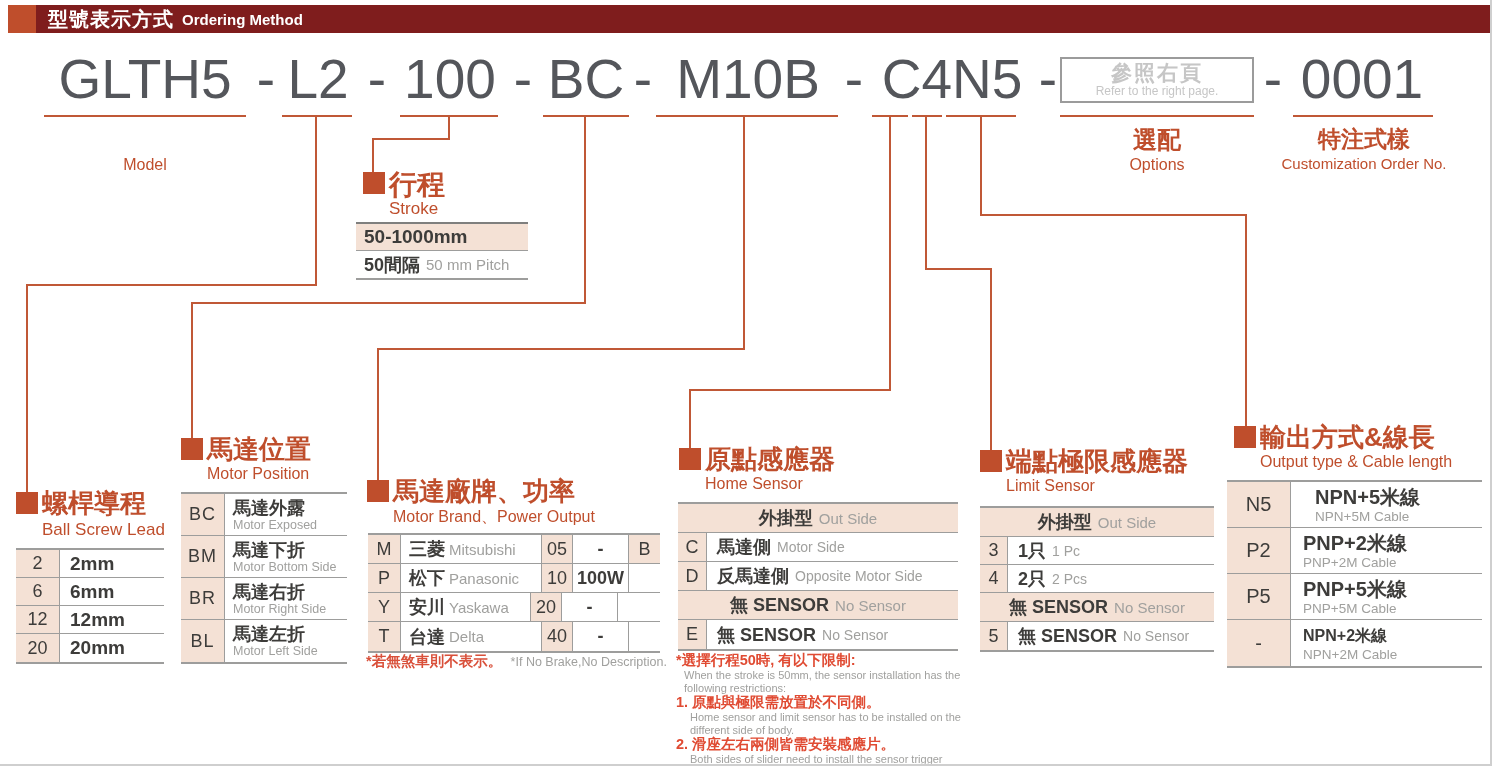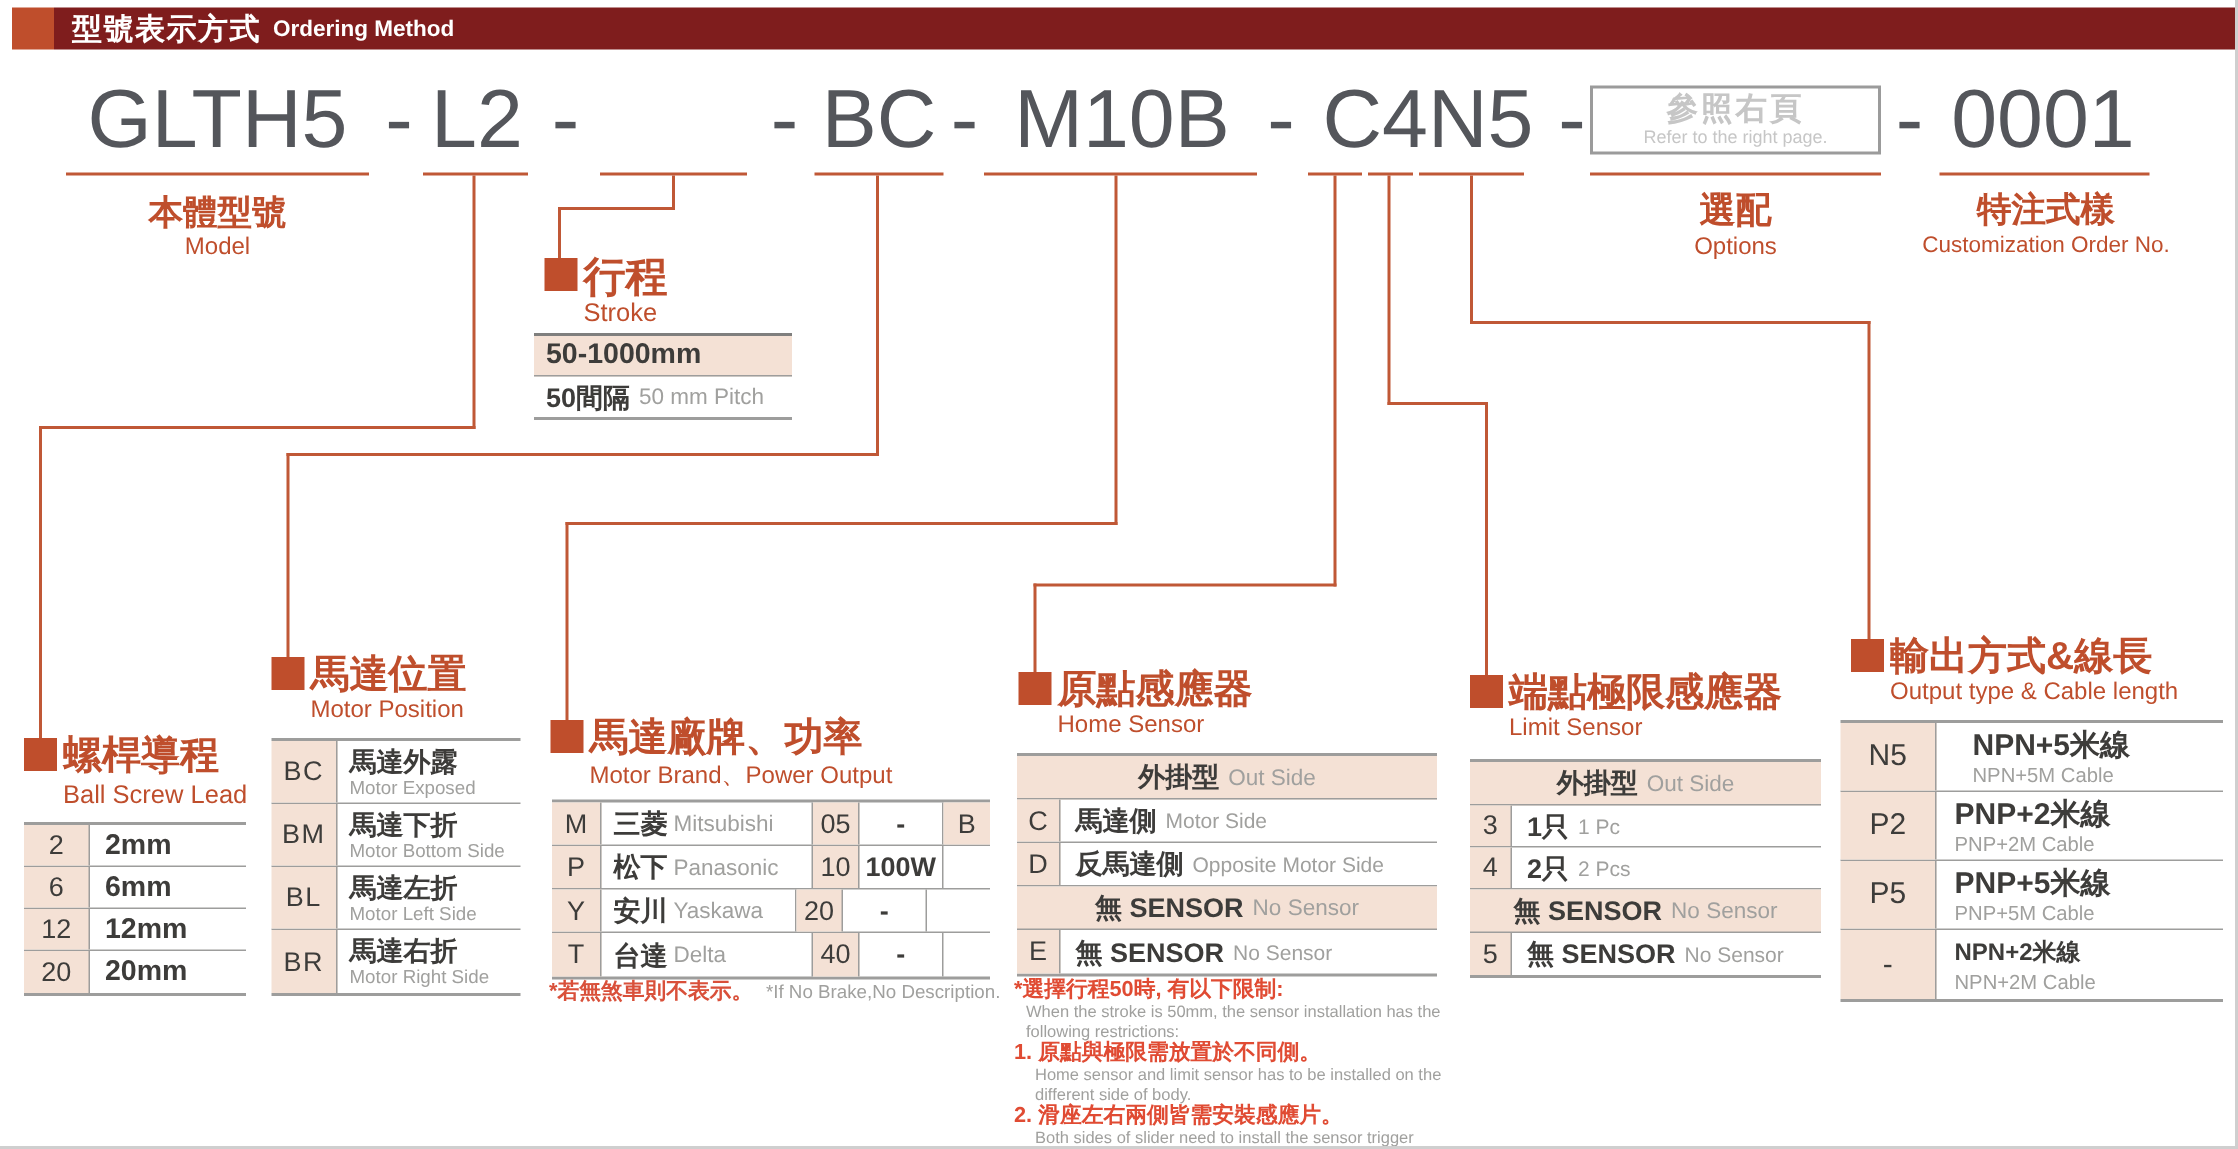--- a/index.html
+++ b/index.html
@@ -70,20 +70,21 @@
   <div class="abs hdr-sq"></div>
   <div class="abs hdr-bar">
     <span class="hdr-zh">型號表示方式</span>
     <span class="hdr-en">Ordering Method</span>
   </div>
 
   <div class="abs seg" style="left:40px;width:210px;">GLTH5</div>
   <div class="abs seg" style="left:250px;width:32px;">-</div>
   <div class="abs seg" style="left:282px;width:72px;">L2</div>
   <div class="abs seg" style="left:358px;width:38px;">-</div>
+  <div class="abs seg" style="left:398px;width:104px;">100</div>
   <div class="abs seg" style="left:505px;width:36px;">-</div>
   <div class="abs seg" style="left:541px;width:90px;">BC</div>
   <div class="abs seg" style="left:629px;width:28px;">-</div>
   <div class="abs seg" style="left:655px;width:186px;">M10B</div>
   <div class="abs seg" style="left:840px;width:28px;">-</div>
   <div class="abs seg" style="left:866px;width:172px;">C4N5</div>
   <div class="abs seg" style="left:1036px;width:24px;">-</div>
   <div class="abs optbox">
     <div class="bz">參照右頁</div>
     <div class="be">Refer to the right page.</div>
@@ -95,21 +96,20 @@
   <div class="abs ul" style="left:282px;width:70px;"></div>
   <div class="abs ul" style="left:400px;width:98px;"></div>
   <div class="abs ul" style="left:543px;width:86px;"></div>
   <div class="abs ul" style="left:656px;width:182px;"></div>
   <div class="abs ul" style="left:872px;width:36px;"></div>
   <div class="abs ul" style="left:912px;width:30px;"></div>
   <div class="abs ul" style="left:946px;width:70px;"></div>
   <div class="abs ul" style="left:1060px;width:194px;"></div>
   <div class="abs ul" style="left:1293px;width:140px;"></div>
 
-  <div class="abs lbl-zh" style="left:40px;width:210px;top:126px;">本體型號</div>
   <div class="abs lbl-en" style="left:40px;width:210px;top:156px;">Model</div>
   <div class="abs lbl-zh" style="left:1060px;width:194px;top:124px;font-size:24px;">選配</div>
   <div class="abs lbl-en" style="left:1060px;width:194px;top:156px;">Options</div>
   <div class="abs lbl-zh" style="left:1264px;width:200px;top:124px;">特注式樣</div>
   <div class="abs lbl-en" style="left:1264px;width:200px;top:155px;font-size:15px;">Customization Order No.</div>
 
   <div class="abs v" style="left:315px;top:117px;height:169px;"></div>
   <div class="abs h" style="left:26px;top:284px;width:291px;"></div>
   <div class="abs v" style="left:26px;top:284px;height:210px;"></div>
 
@@ -188,31 +188,31 @@
       </div>
     </div>
     <div class="trow" style="height:42px;">
       <div class="code" style="width:44px;letter-spacing:1px;">BM</div>
       <div class="desc2">
         <span class="zh">馬達下折</span>
         <span class="en">Motor Bottom Side</span>
       </div>
     </div>
     <div class="trow" style="height:42px;">
+      <div class="code" style="width:44px;letter-spacing:1px;">BR</div>
+      <div class="desc2">
+        <span class="zh">馬達右折</span>
+        <span class="en">Motor Right Side</span>
+      </div>
+    </div>
+    <div class="trow" style="height:42px;">
       <div class="code" style="width:44px;letter-spacing:1px;">BL</div>
       <div class="desc2">
         <span class="zh">馬達左折</span>
         <span class="en">Motor Left Side</span>
-      </div>
-    </div>
-    <div class="trow" style="height:42px;">
-      <div class="code" style="width:44px;letter-spacing:1px;">BR</div>
-      <div class="desc2">
-        <span class="zh">馬達右折</span>
-        <span class="en">Motor Right Side</span>
       </div>
     </div>
   </div>
 
   <div class="abs sq" style="left:367px;top:480px;"></div>
   <div class="abs sec-zh" style="left:393px;top:474px;">馬達廠牌、功率</div>
   <div class="abs sec-en" style="left:393px;top:507px;">Motor Brand、Power Output</div>
   <div class="abs tbl" style="left:368px;top:533px;width:292px;">
     <div class="trow" style="height:29px;">
       <div class="code" style="width:33px;">M</div>

